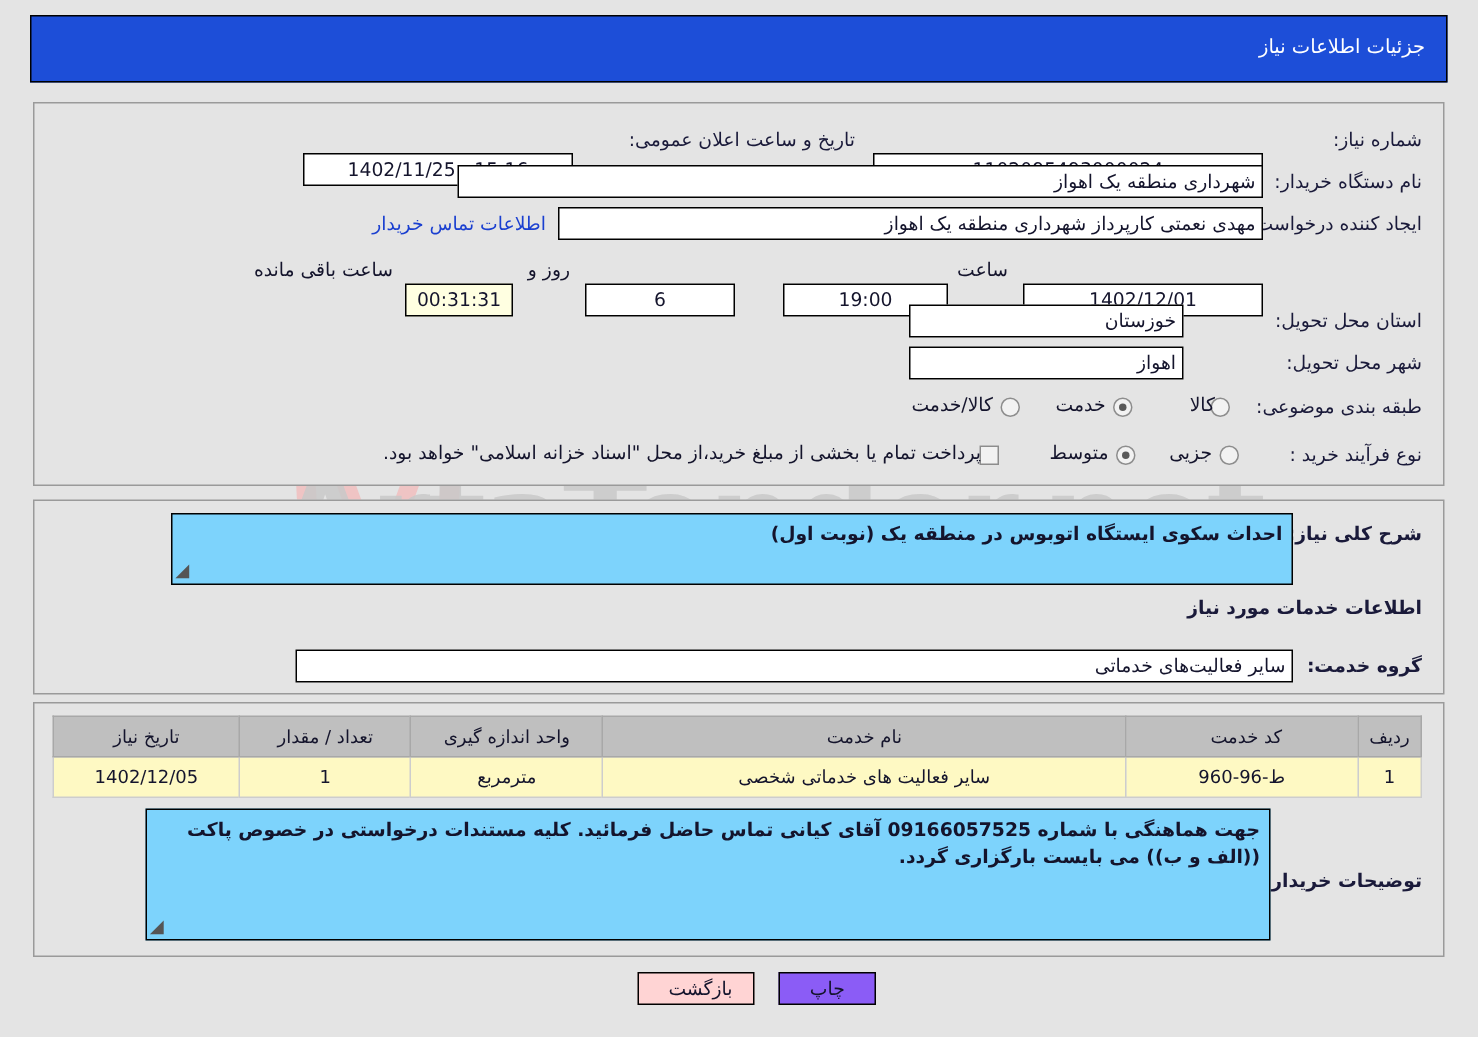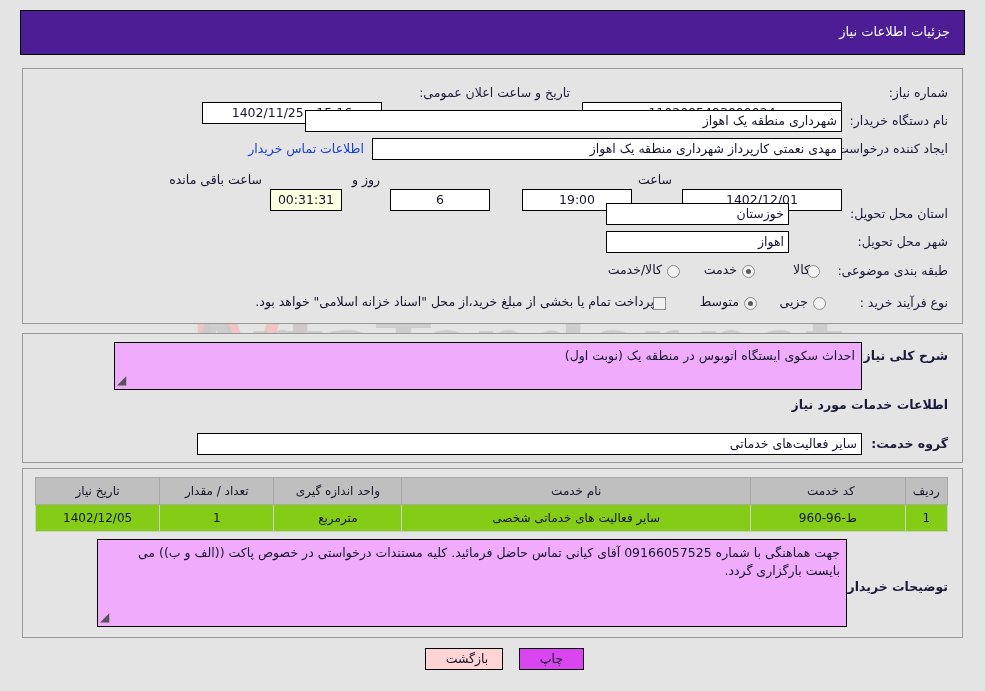--- a/index.html
+++ b/index.html
@@ -46,21 +46,21 @@
     height: 132px;
   }
 
   
   #title-bar {
     position: absolute;
     left: 20px;
     top: 10px;
     width: 945px;
     height: 45px;
-    background: #4c1d95;
+    background: #1d4ed8;
     border: 1px solid #000000;
     box-sizing: border-box;
     z-index: 2;
   }
   #title-bar .title-text {
     position: absolute;
     right: 14px;
     top: 13px;
     color: #ffffff;
     font-size: 13px;
@@ -143,30 +143,31 @@
     position: absolute;
     width: 13px; height: 13px;
     border: 1px solid #8d8d8d;
     background: #f2f2f2;
     box-sizing: border-box;
   }
 
   
   .ta {
     position: absolute;
-    background: #f0abfc;
+    background: #7dd3fc;
     border: 1px solid #000000;
     box-sizing: border-box;
     font-size: 12.5px;
     color: #14142c;
     font-family: "DejaVu Sans", sans-serif;
     padding: 4px 6px;
     line-height: 18px;
     text-align: right;
     overflow: hidden;
+    font-weight: bold;
   }
   .ta .grip {
     position: absolute;
     left: 2px;
     bottom: 0px;
     font-size: 12px;
     color: #555;
     transform: scaleX(-1);
   }
 
@@ -182,21 +183,21 @@
     background: #bfbfbf;
     border: 1px solid #a8a8a8;
     color: #14142c;
     font-weight: normal;
     height: 26px;
     padding: 0 6px;
     text-align: center;
     white-space: nowrap;
   }
   table.grid td {
-    background: #84cc16;
+    background: #fef9c3;
     border: 1px solid #cdcdcd;
     color: #14142c;
     height: 26px;
     padding: 0 6px;
     text-align: center;
     white-space: nowrap;
   }
 
   
   .btn {
@@ -205,21 +206,21 @@
     line-height: 20px;
     border: 1px solid #000000;
     box-sizing: border-box;
     font-size: 12.5px;
     font-family: "DejaVu Sans", sans-serif;
     color: #14142c;
     text-align: center;
     cursor: pointer;
     padding: 0 10px;
   }
-  .btn-print  { background: #d946ef; }
+  .btn-print  { background: #8b5cf6; }
   .btn-back   { background: #ffd4d4; }
 </style>
 </head>
 <body>
 
 <div id="page">
 
   <div id="watermark">
     <svg class="wm-shield" viewBox="0 0 112 132">
       <path d="M8 18 L56 3 L104 18 L104 62 C104 98 80 118 56 129 C32 118 8 98 8 62 Z" fill="none" stroke="#efc4c4" stroke-width="13"></path>

